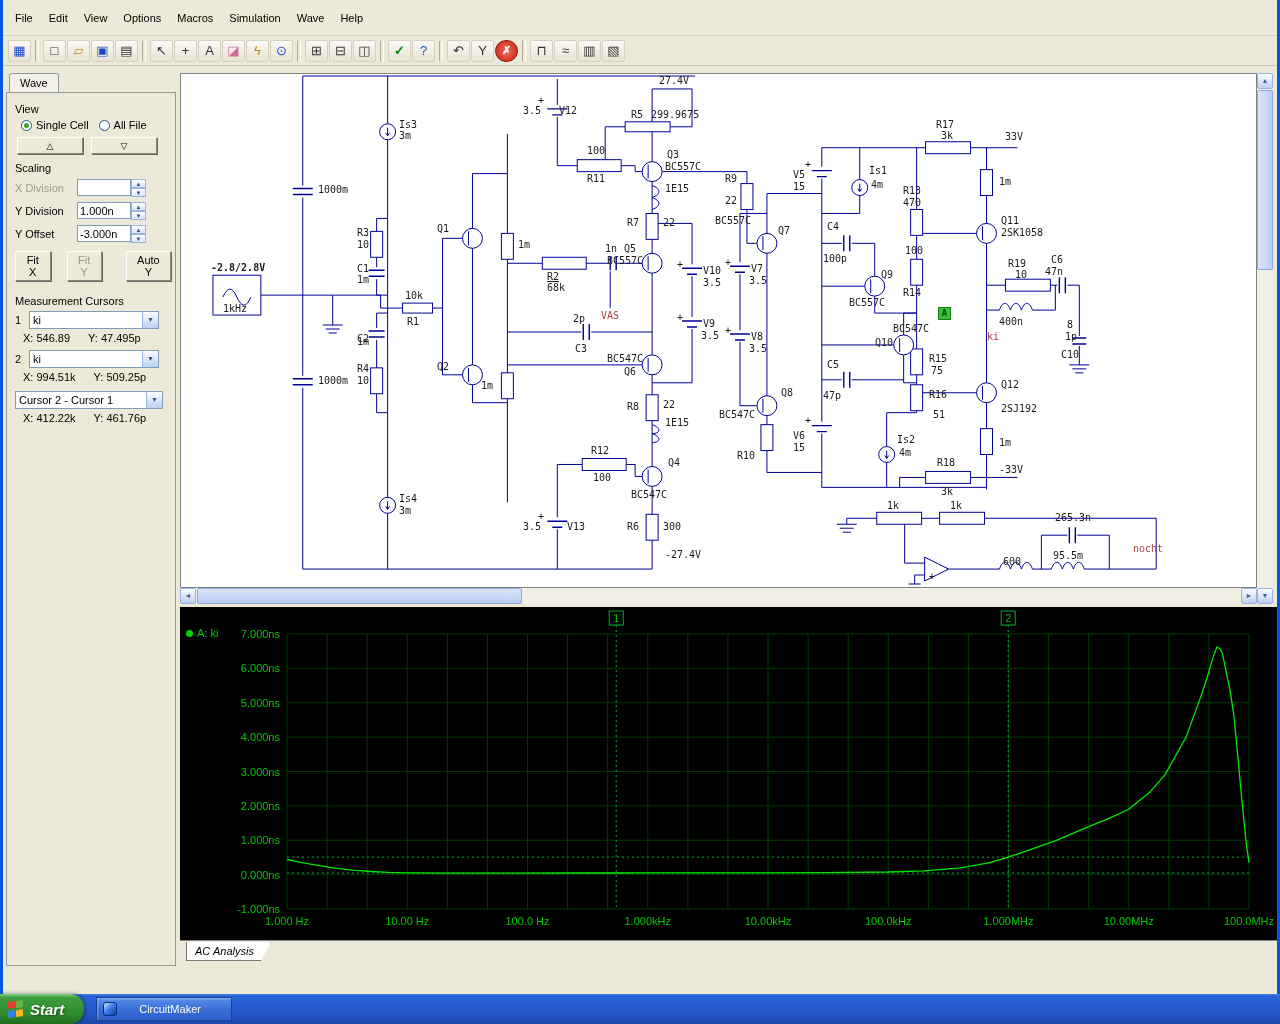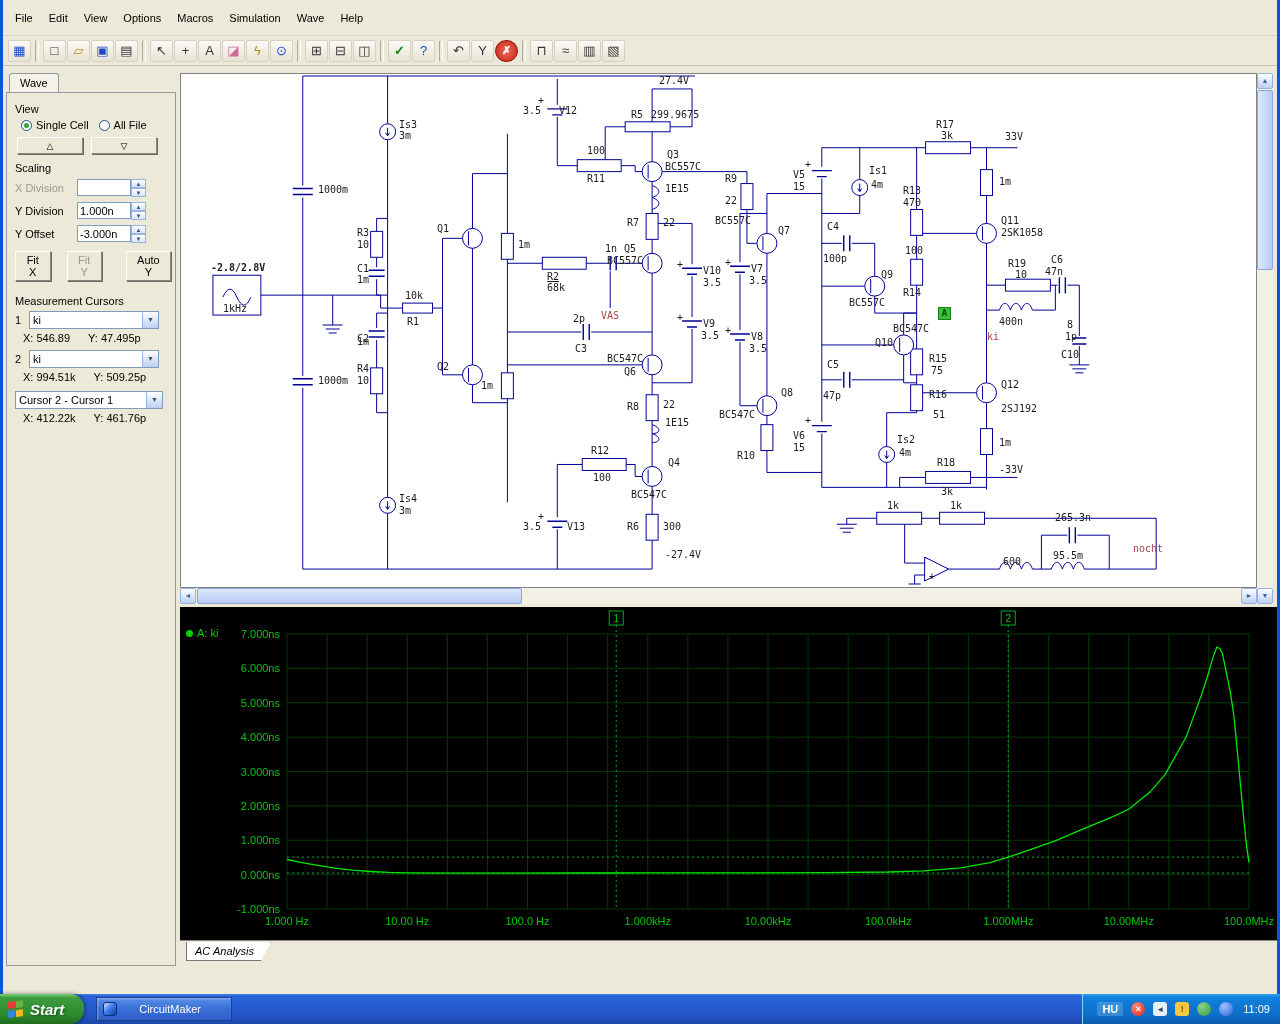--- a/index.html
+++ b/index.html
@@ -585,23 +585,14 @@
           <i class="fg"></i>
           <i class="fb"></i>
           <i class="fy"></i>
         </span>
       <span>Start</span>
     </div>
     <div class="task-button">
       <span class="app-icon"></span>
       <span>CircuitMaker</span>
     </div>
-    <div class="tray">
-      <span class="lang">HU</span>
-      <span class="ticon shield"></span>
-      <span class="ticon vol"></span>
-      <span class="ticon upd"></span>
-      <span class="ticon net"></span>
-      <span class="ticon app"></span>
-      <span class="clock">11:09</span>
-    </div>
   </div>
 </div>
 
 </body></html>

